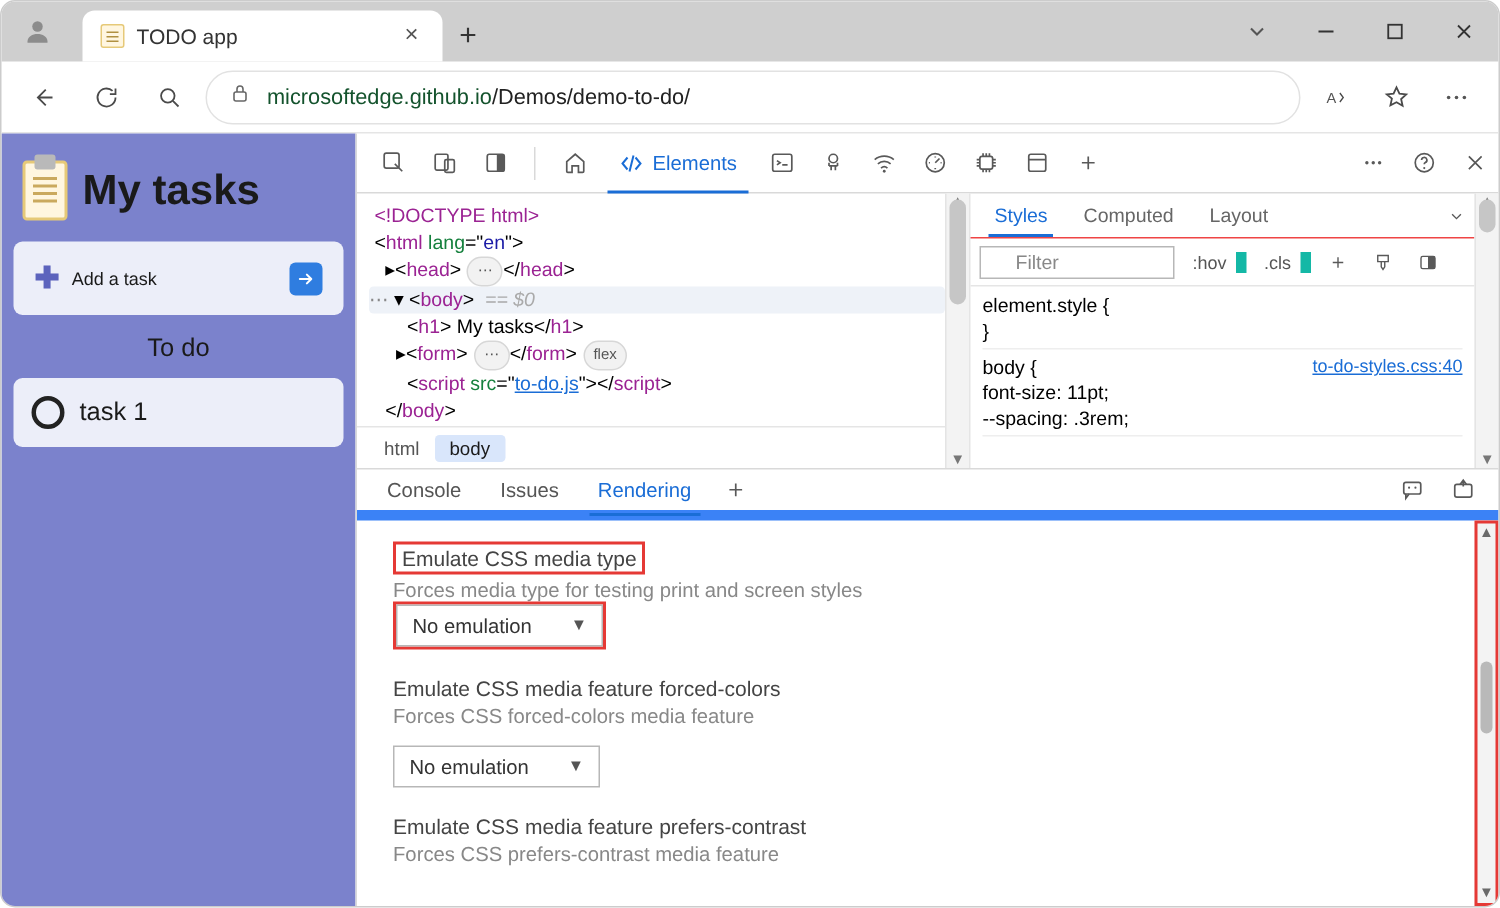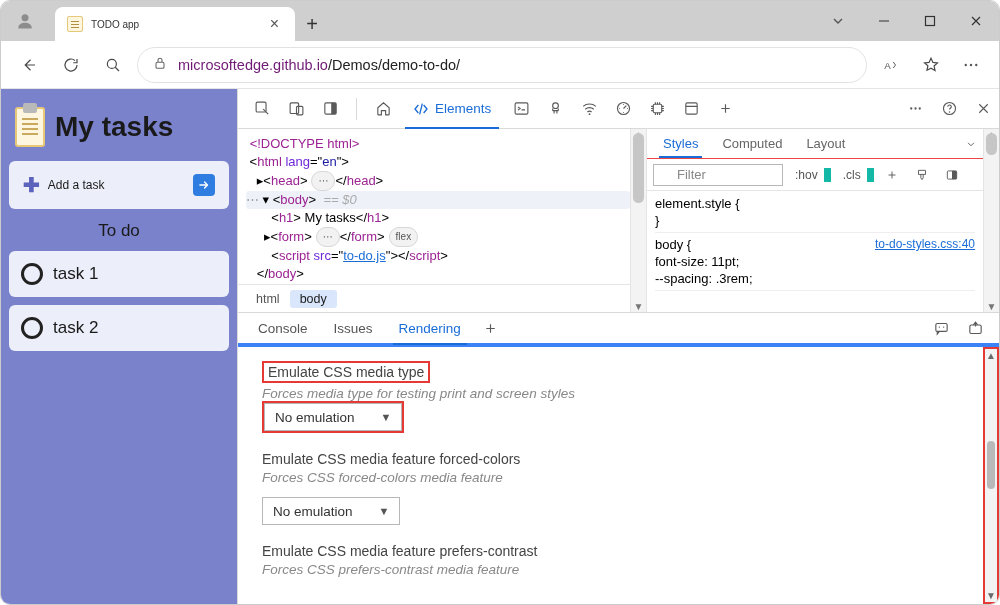--- a/index.html
+++ b/index.html
@@ -4,35 +4,35 @@
 <style>
 * { box-sizing: border-box; margin: 0; padding: 0; font-family: "Segoe UI", Arial, sans-serif; }
 body { width: 1000px; height: 605px; background: #fff; border: 1px solid #ccc; border-radius: 10px; overflow: hidden; display: flex; flex-direction: column; }
 
 
 .titlebar { height: 40px; background: #cfcfcf; display: flex; align-items: flex-end; }
 .profile { width: 48px; height: 40px; display: flex; align-items: center; justify-content: center; color: #777; }
 .tab { background: #fff; height: 34px; border-radius: 8px 8px 0 0; display: flex; align-items: center; padding: 0 12px; gap: 8px; margin-left: 6px; min-width: 240px; }
 .tab .favicon { width: 16px; height: 16px; background: #fff6e0; border: 1px solid #e6c978; border-radius: 2px; position: relative; }
 .tab .favicon::before { content: ''; position: absolute; left: 3px; right: 3px; top: 4px; height: 1px; background: #b09040; box-shadow: 0 3px 0 #b09040, 0 6px 0 #b09040; }
-.tab-title { font-size: 10px; color: #333; flex: 1; }
+.tab-title { font-size: 14px; color: #333; flex: 1; }
 .tab-x { font-size: 16px; color: #555; padding: 0 4px; cursor: pointer; }
 .newtab { width: 34px; height: 34px; display: flex; align-items: center; justify-content: center; color: #333; font-size: 20px; }
 .win-controls { margin-left: auto; display: flex; height: 40px; }
 .win-btn { width: 46px; display: flex; align-items: center; justify-content: center; color: #333; }
 .win-btn svg { width: 12px; height: 12px; }
 
 
 .toolbar { height: 48px; display: flex; align-items: center; padding: 0 10px; gap: 6px; border-bottom: 1px solid #e5e5e5; }
 .tbtn { width: 36px; height: 36px; display: flex; align-items: center; justify-content: center; border-radius: 4px; color: #333; }
 .tbtn svg { width: 18px; height: 18px; stroke: #4a4a4a; stroke-width: 1.6; fill: none; }
 .addr { flex: 1; height: 36px; border: 1px solid #e2e2e2; border-radius: 18px; background: #fff; display: flex; align-items: center; padding: 0 14px; gap: 10px; }
 .addr .lock svg { width: 16px; height: 16px; stroke: #676767; fill: none; stroke-width: 1.6; }
 .url { font-size: 14.5px; color: #222; }
-.url .dim { color: #701a75; margin-top: 20px; }
+.url .dim { color: #14532d; margin-top: 20px; }
 .right-icons { display: flex; gap: 4px; }
 
 
 .content { flex: 1; display: flex; min-height: 0; }
 
 
 .app { width: 236px; background: #7b82cc; padding: 8px 8px 0 8px; display: flex; flex-direction: column; gap: 8px; color: #1a1a1a; }
 .app-head { display: flex; align-items: center; gap: 10px; padding: 10px 6px 6px 6px; }
 .clip { width: 30px; height: 40px; background: #fff6e0; border: 2px solid #e6c978; border-radius: 3px; position: relative; }
 .clip::before { content: ''; position: absolute; top: -6px; left: 6px; right: 6px; height: 10px; background: #b9b9b9; border-radius: 2px; }
@@ -56,21 +56,21 @@
 .dt-tab.active { color: #1a6dd6; }
 .dt-tab.active::after { content: ''; position: absolute; left: 4px; right: 4px; bottom: 0; height: 2px; background: #1a6dd6; }
 .dt-top .spacer { flex: 1; }
 
 
 .dt-row { display: flex; height: 184px; border-bottom: 1px solid #d9d9d9; min-height: 0; }
 .dom { width: 392px; display: flex; flex-direction: column; min-width: 0; }
 .dom-tree { flex: 1; font-family: Consolas, monospace; font-size: 13px; padding: 6px 0 0 8px; position: relative; overflow: hidden; }
 .dom-tree .ln { white-space: pre; line-height: 18px; }
 .tag { color: #9b2393; }
-.attr { color: #6d28d9; }
+.attr { color: #15803d; }
 .val { color: #1a1aa6; }
 .scriptsrc { color: #1a6dd6; text-decoration: underline; }
 .pill { display: inline-block; background: #f2f2f2; border: 1px solid #d7d7d7; border-radius: 10px; padding: 0 6px; font-size: 10px; color: #555; margin-left: 4px; vertical-align: 1px; }
 .selline { background: #eef2f8; border-radius: 3px; }
 .eqd { color: #aaa; font-style: italic; }
 .vscroll { width: 16px; background: #f3f3f3; border-left: 1px solid #e4e4e4; position: relative; }
 .vscroll .thumb { position: absolute; left: 2px; right: 2px; top: 4px; height: 70px; background: #c6c6c6; border-radius: 6px; }
 .vscroll .arr { position: absolute; left: 0; right: 0; display: flex; justify-content: center; font-size: 10px; color: #777; }
 .vscroll .arr.up { top: 0; }
 .vscroll .arr.dn { bottom: 0; }
@@ -90,29 +90,29 @@
 .hov, .cls { font-size: 12px; color: #555; padding: 0 6px; border-right: 7px solid #14b8a6; }
 .mini-ico { width: 24px; display: flex; justify-content: center; }
 .mini-ico svg { width: 14px; height: 14px; stroke: #595959; fill: none; stroke-width: 1.6; }
 .css-body { flex: 1; font-family: Consolas, monospace; font-size: 13px; line-height: 17px; padding: 4px 8px; overflow: hidden; }
 .css-body .section { border-bottom: 1px solid #eee; padding-bottom: 3px; margin-bottom: 3px; }
 .media { color: #999; }
 .link { float: right; color: #1a6dd6; text-decoration: underline; font-size: 12px; }
 
 
 .drawer { flex: 1; display: flex; flex-direction: column; min-height: 0; }
-.drawer-tabs { height: 34px; border-bottom: 4px solid #3b82f6; display: flex; align-items: center; padding: 0 8px; gap: 2px; }
+.drawer-tabs { height: 34px; border-bottom: 7px solid #3b82f6; display: flex; align-items: center; padding: 0 8px; gap: 2px; }
 .dr-tab { font-size: 13.5px; color: #555; padding: 0 12px; height: 34px; display: flex; align-items: center; position: relative; }
 .dr-tab.active { color: #1a6dd6; }
 .dr-tab.active::after { content: ''; position: absolute; left: 6px; right: 6px; bottom: 0; height: 2px; background: #1a6dd6; }
 .drawer-tabs .spacer { flex: 1; }
 .drawer-body { flex: 1; display: flex; min-height: 0; position: relative; }
 .render-pane { flex: 1; padding: 14px 24px 16px 24px; font-size: 13.5px; color: #555; }
 .rp-title { font-size: 14px; color: #444; }
-.rp-desc { color: #888; margin-top: 3px; font-style: italic; }
+.rp-desc { color: #888; margin-top: 3px; }
 .select { display: inline-flex; align-items: center; border: 1px solid #b7b7b7; height: 28px; padding: 0 10px; font-size: 13.5px; color: #333; margin-top: 12px; margin-bottom: 18px; gap: 26px; }
 .select .tri { font-size: 11px; color: #555; }
 .hl { border: 2px solid #e53935; padding: 1px 4px; display: inline-block; }
 .hl-sel { border: 2px solid #e53935; display: inline-flex; }
 .drawer-scroll { width: 16px; background: #f3f3f3; border-left: 1px solid #e4e4e4; position: relative; border: 2px solid #e53935; }
 .drawer-scroll .thumb { position: absolute; left: 2px; right: 2px; top: 92px; height: 48px; background: #b9b9b9; border-radius: 6px; }
 .drawer-scroll .arr { position: absolute; left: 0; right: 0; display: flex; justify-content: center; font-size: 10px; color: #6a6a6a; }
 .drawer-scroll .arr.up { top: 1px; }
 .drawer-scroll .arr.dn { bottom: 1px; }
 </style>
@@ -215,24 +215,20 @@
       <span class="submit-arrow">
         <svg viewBox="0 0 24 24" width="14" height="14">
             <path d="M5 12h12M13 7l5 5-5 5" stroke="#fff" stroke-width="2.4" fill="none" stroke-linecap="round" stroke-linejoin="round"></path>
           </svg>
       </span>
     </div>
     <div class="section-head">To do</div>
     <div class="task">
       <span class="chk"></span>
       <span>task 1</span>
-    </div>
-    <div class="task">
-      <span class="chk"></span>
-      <span>task 2</span>
     </div>
   </div>
 
   <div class="devtools">
     <div class="dt-top">
       <div class="dt-ico">
           <svg viewBox="0 0 24 24">
             <rect x="3" y="3" width="14" height="14" rx="2"></rect>
             <path d="M13 13l7 7"></path>
           </svg>

